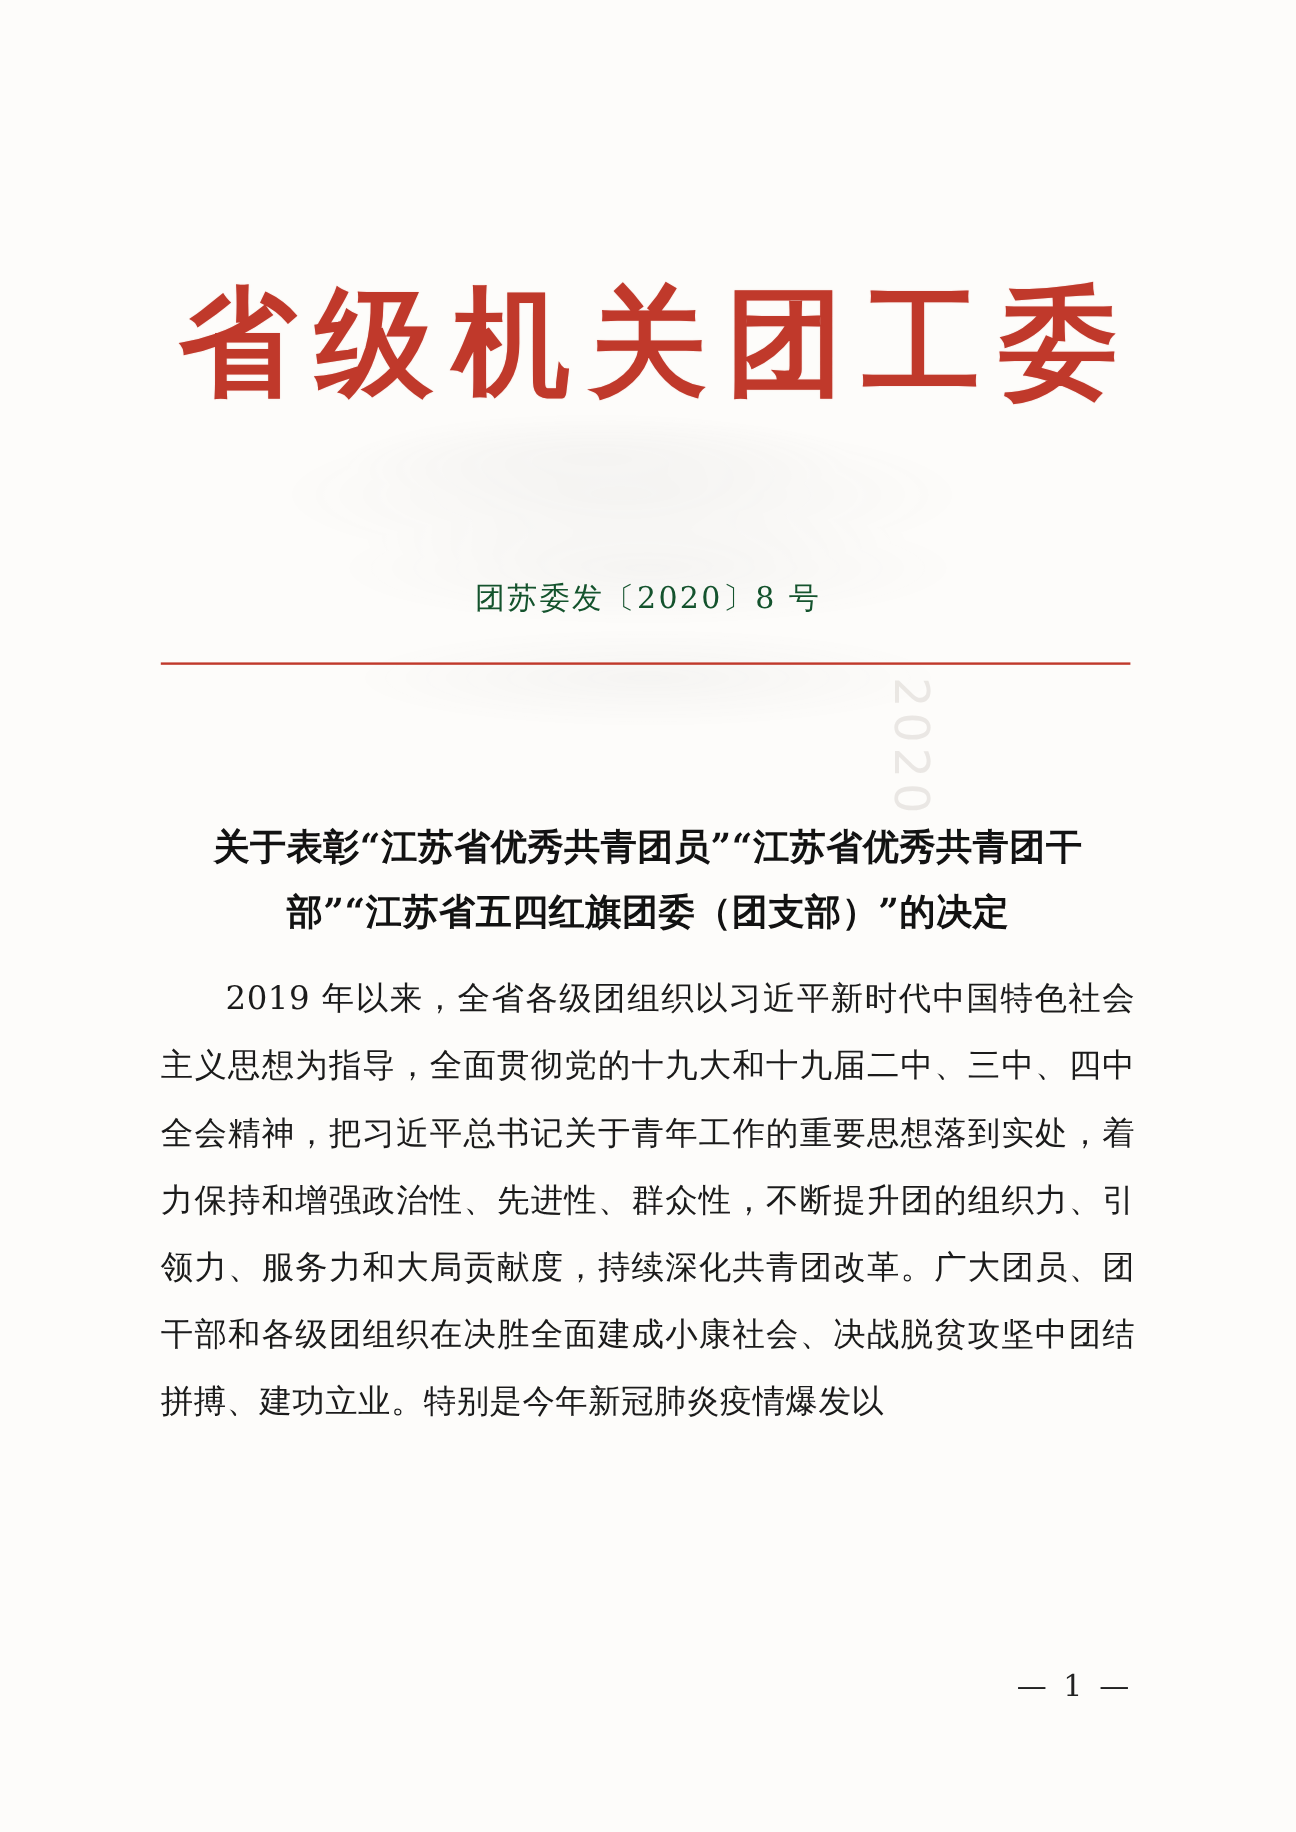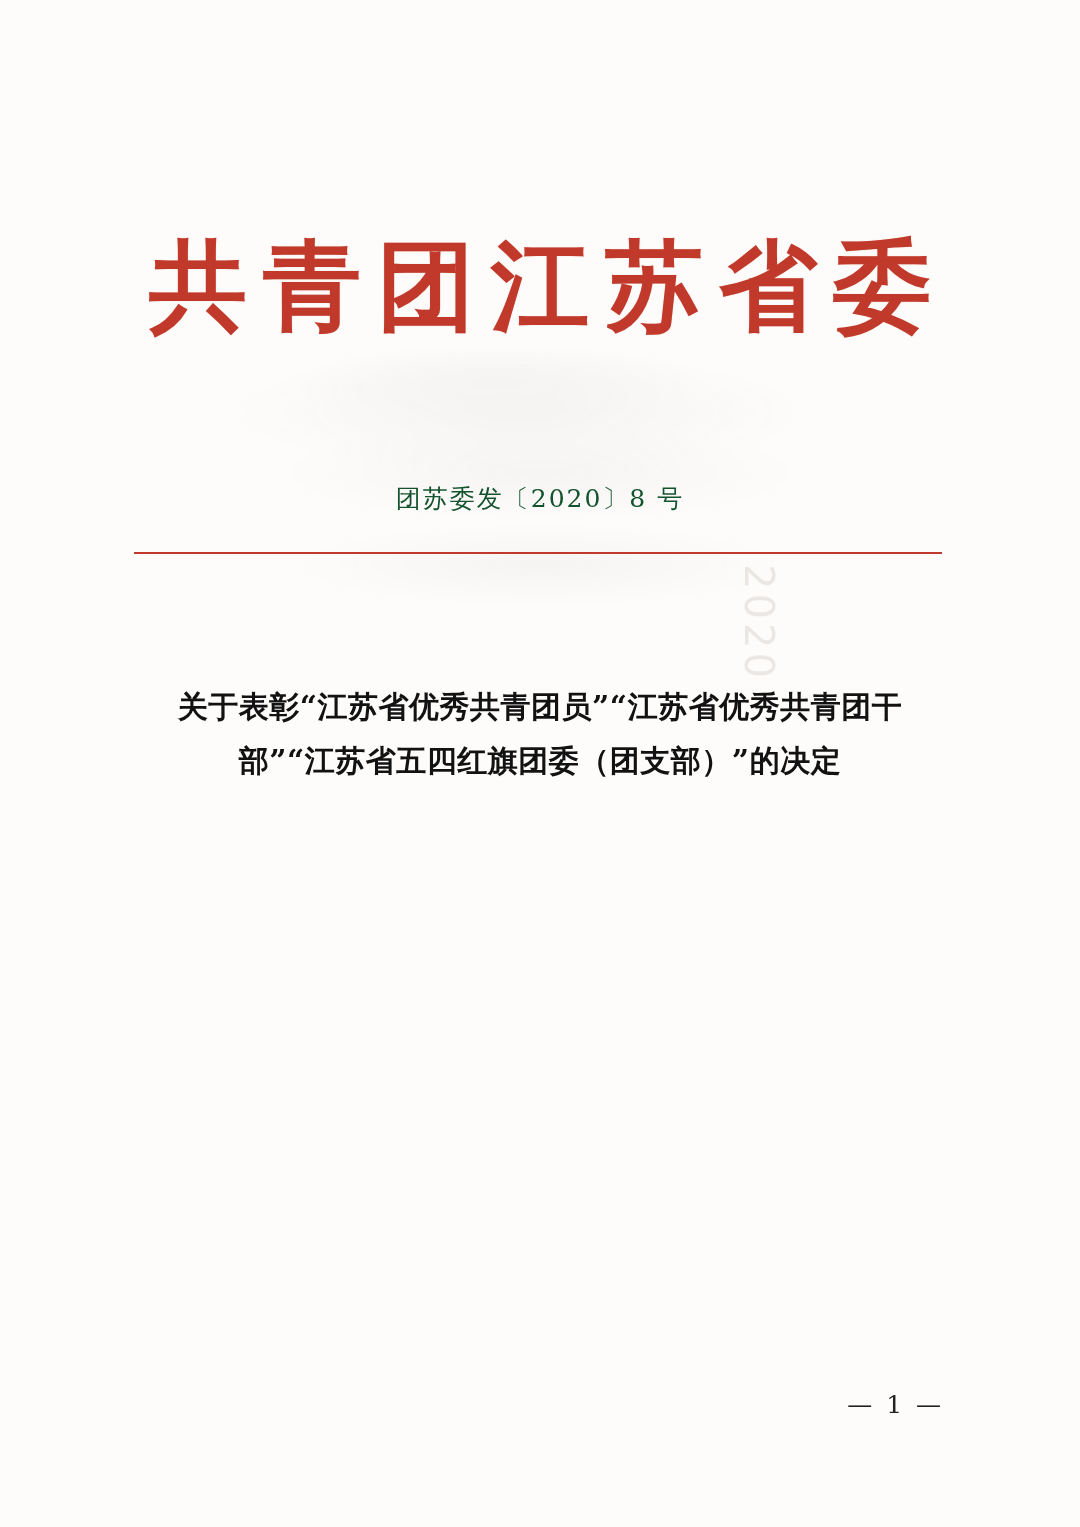--- a/index.html
+++ b/index.html
@@ -122,26 +122,27 @@
   }
 </style>
 </head>
 <body>
 
 <div class="page">
 
   <div class="bleed"></div>
   <div class="bleed-num">2020</div>
 
-  <div class="header-title">共青团江苏省委</div>
+  <div class="header-title">省级机关团工委</div>
 
   <div class="doc-number">团苏委发〔2020〕8 号</div>
 
   <div class="red-rule"></div>
 
   <div class="doc-title">关于表彰“江苏省优秀共青团员”“江苏省优秀共青团干部”“江苏省五四红旗团委（团支部）”的决定</div>
 
   <div class="body-text">
+    <p class="indent">2019 年以来，全省各级团组织以习近平新时代中国特色社会主义思想为指导，全面贯彻党的十九大和十九届二中、三中、四中全会精神，把习近平总书记关于青年工作的重要思想落到实处，着力保持和增强政治性、先进性、群众性，不断提升团的组织力、引领力、服务力和大局贡献度，持续深化共青团改革。广大团员、团干部和各级团组织在决胜全面建成小康社会、决战脱贫攻坚中团结拼搏、建功立业。特别是今年新冠肺炎疫情爆发以</p>
   </div>
 
   <div class="page-number">— 1 —</div>
 
 </div>
 
 </body></html>

